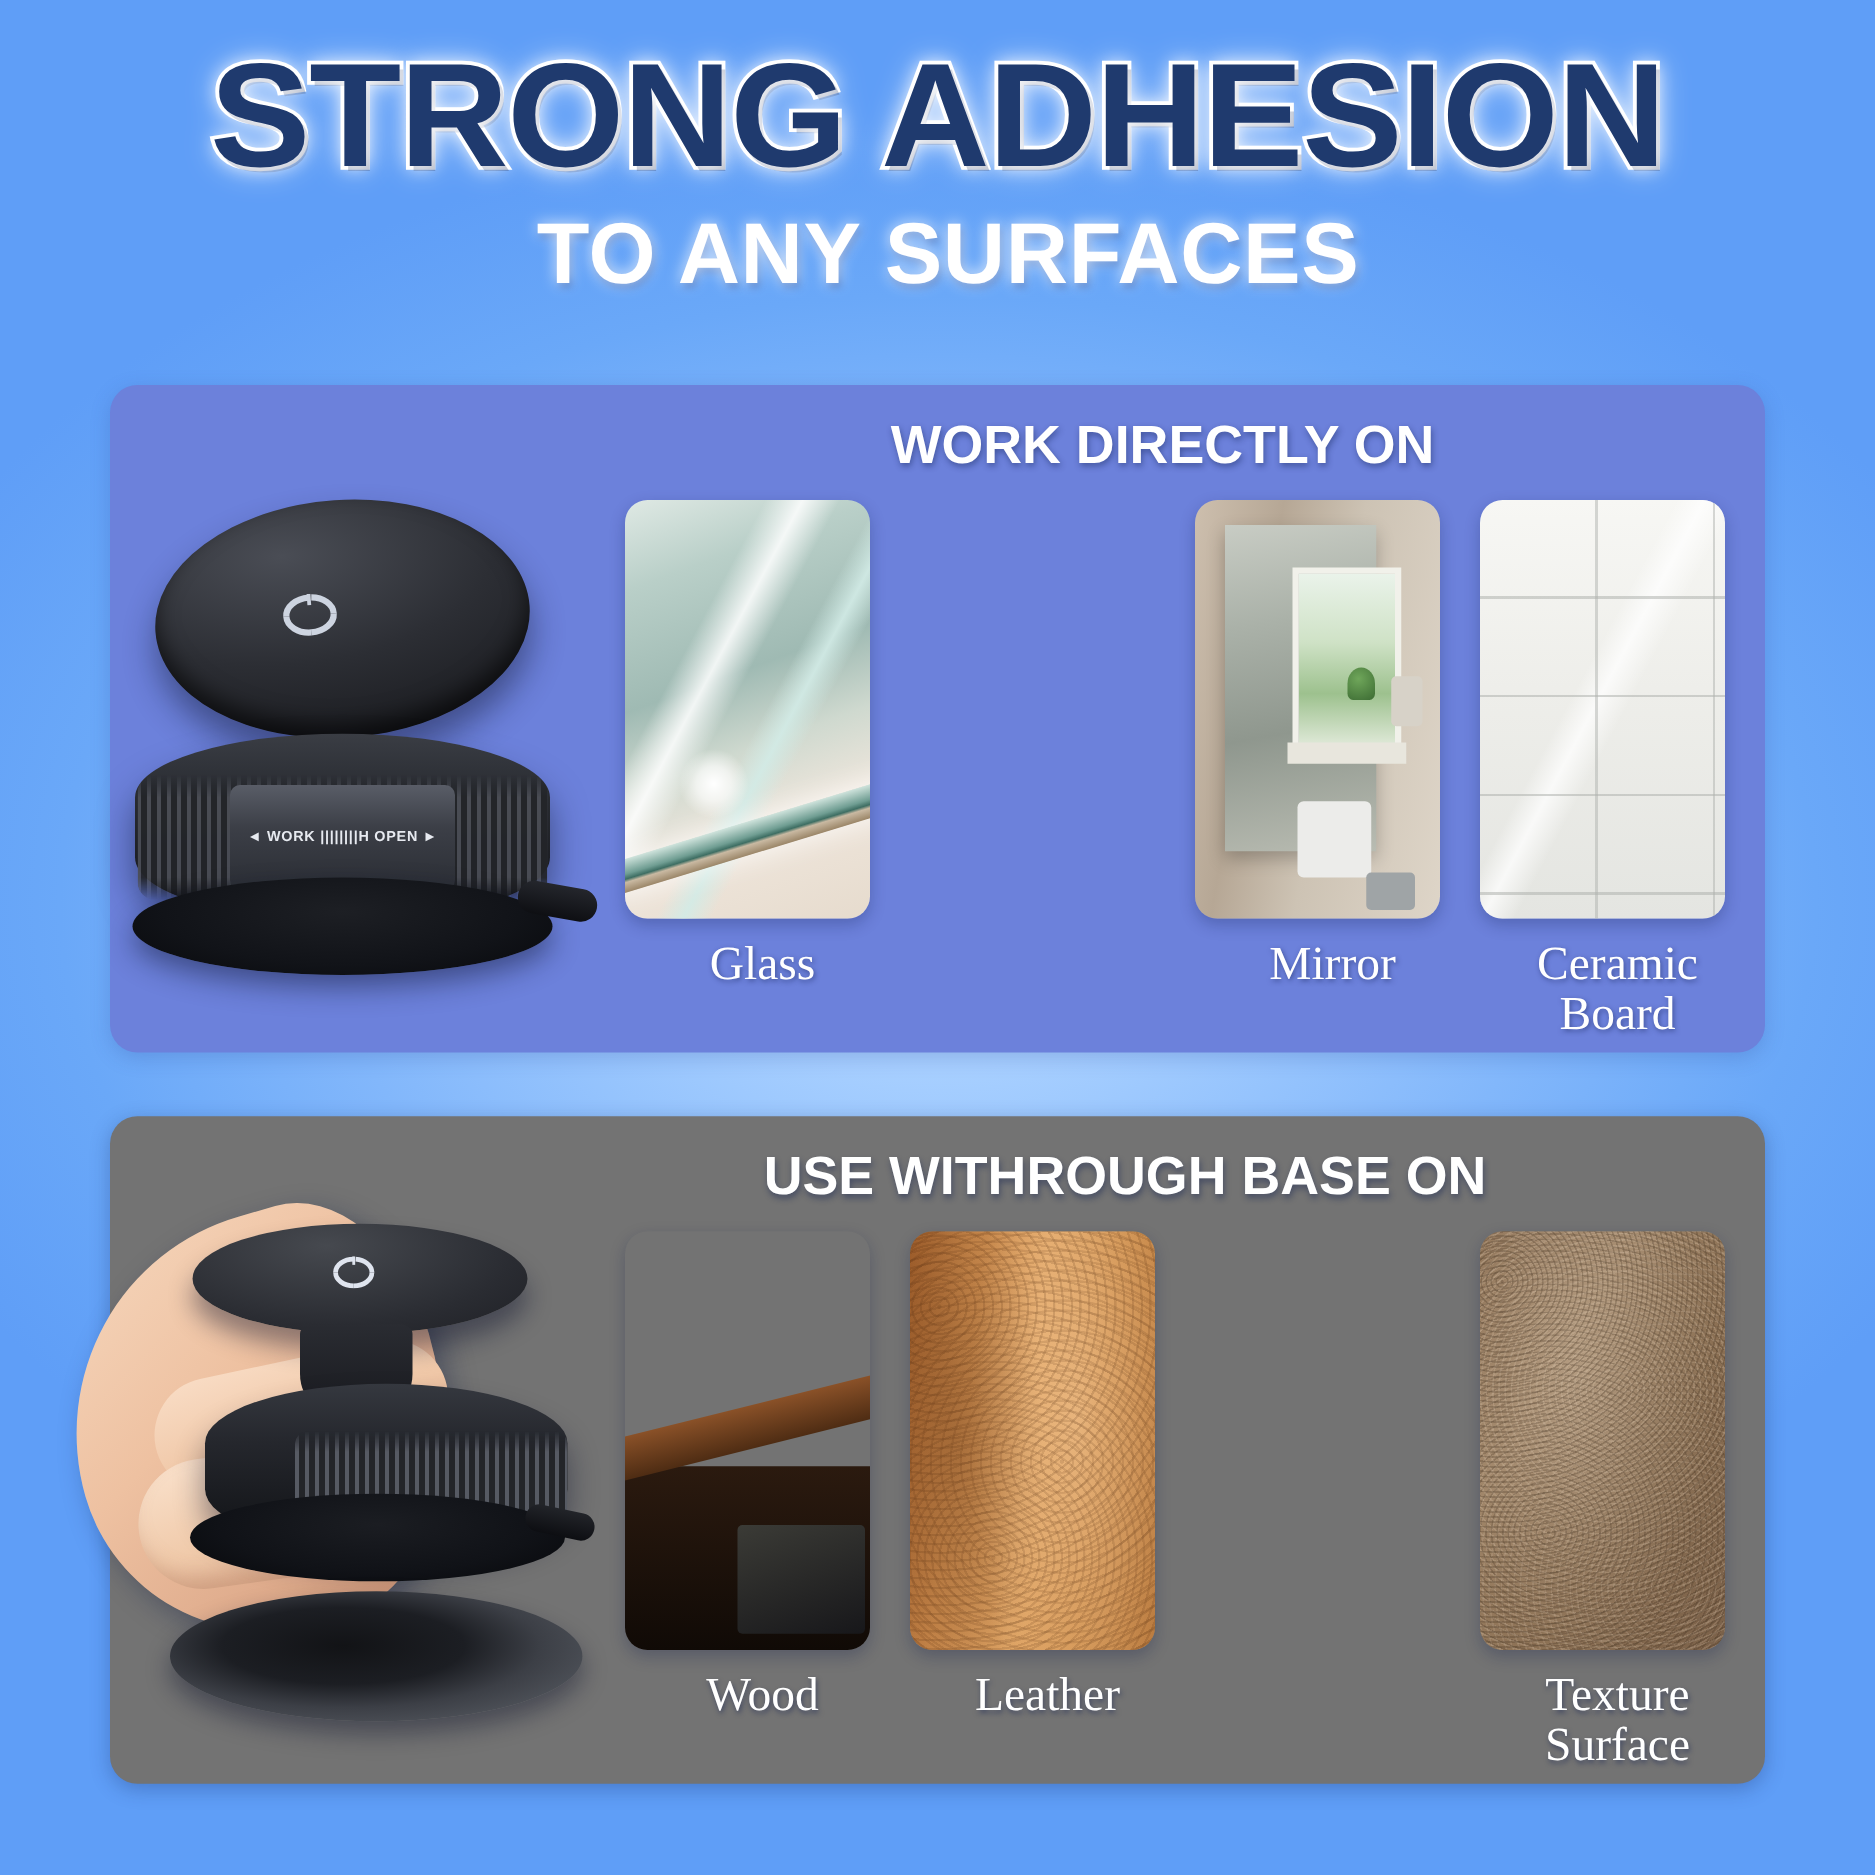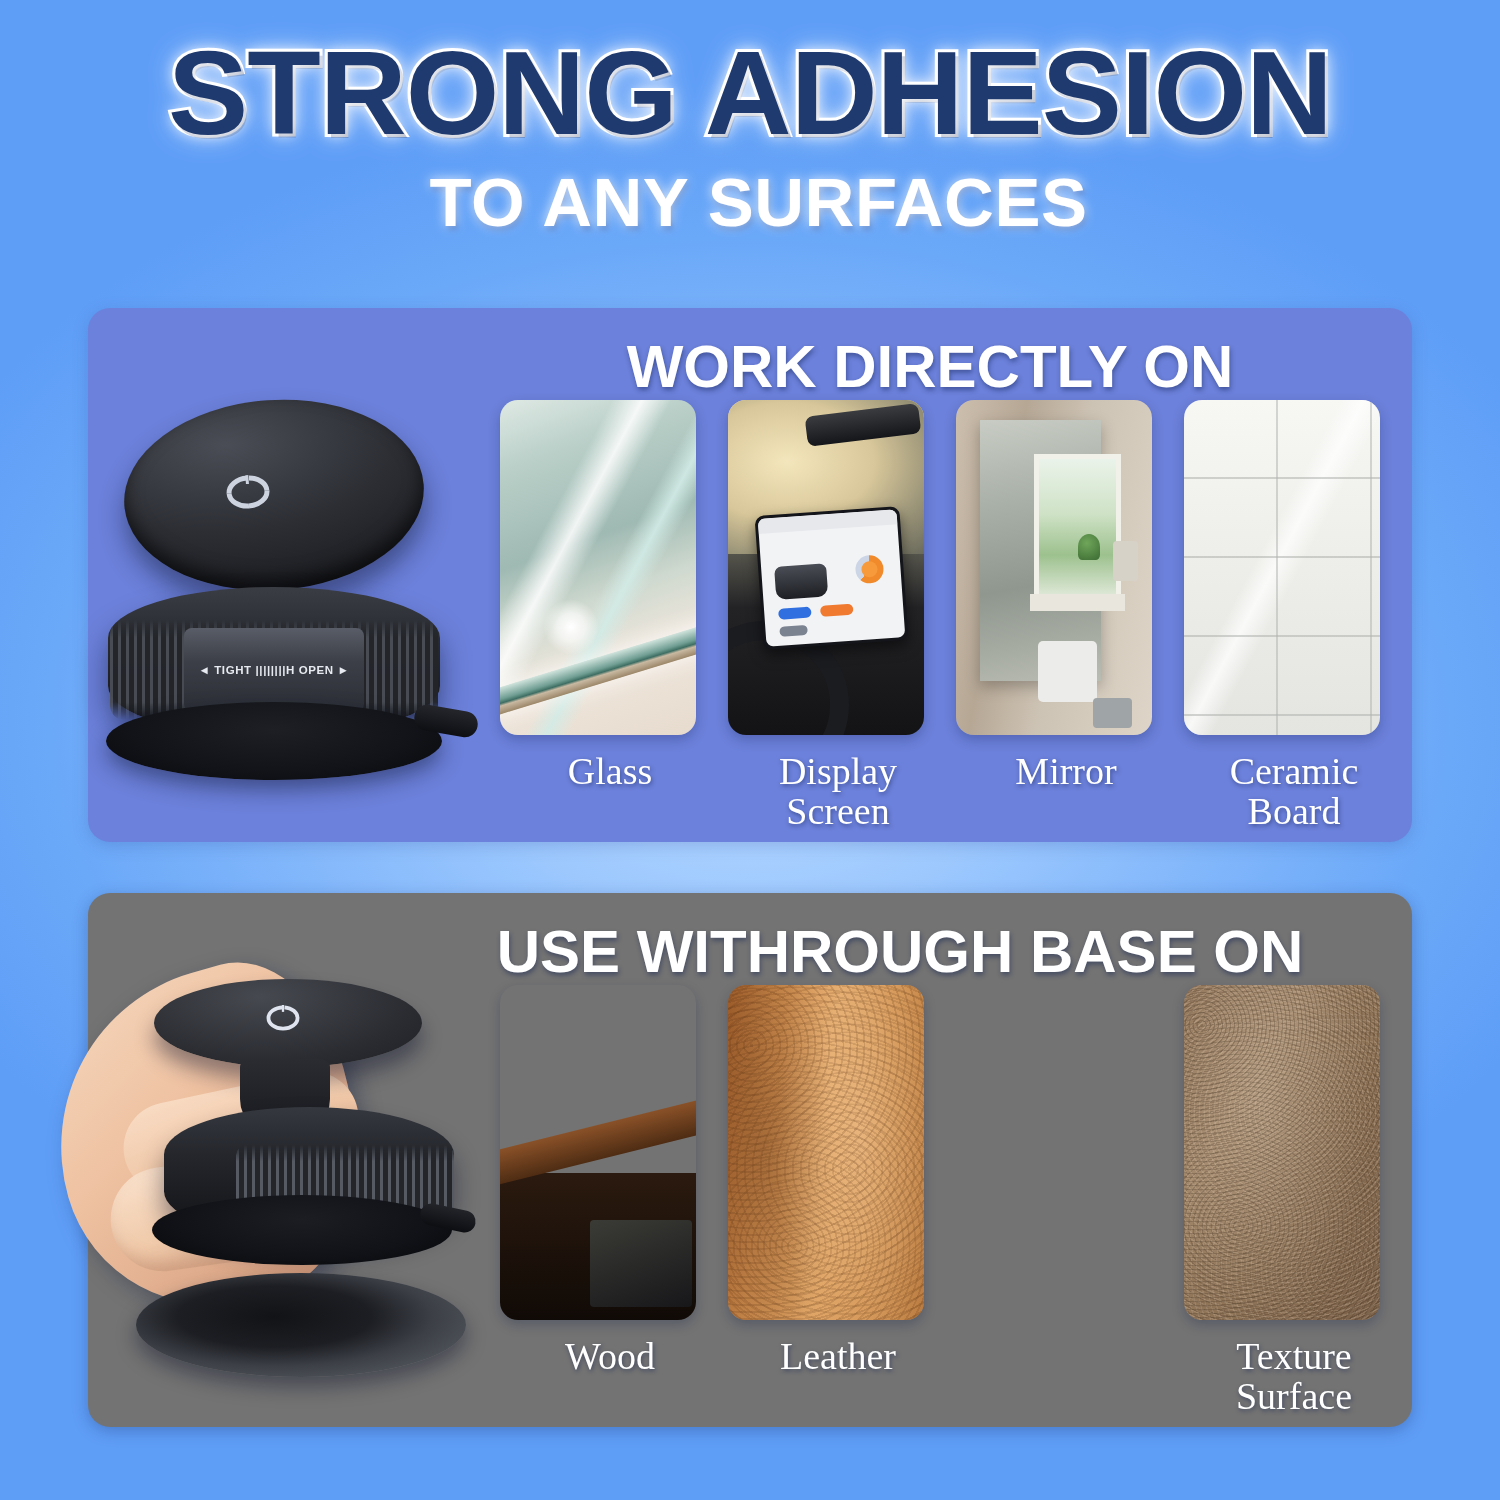--- a/index.html
+++ b/index.html
@@ -35,21 +35,21 @@
   
   .panel{position:absolute;border-radius:22px;}
   #panel-top{left:88px;top:308px;width:1324px;height:534px;background:#6c81db;
              box-shadow:0 4px 16px rgba(40,70,150,.22);}
   #panel-bottom{left:88px;top:893px;width:1324px;height:534px;background:#737373;
              box-shadow:0 4px 16px rgba(20,40,100,.3);}
 
   .panel-heading{
     position:absolute;top:24px;width:100%;text-align:center;
     font-family:"Liberation Sans Narrow","Liberation Sans",sans-serif;
-    font-weight:bold;font-size:60px;letter-spacing:0px;color:#ffffff;
+    font-weight:bold;font-size:43px;letter-spacing:0px;color:#ffffff;
     text-shadow:1px 3px 5px rgba(15,30,80,.45);
   }
   #panel-top .panel-heading{padding-left:360px;box-sizing:border-box;}
   #panel-bottom .panel-heading{padding-left:300px;box-sizing:border-box;}
 
   
   .hero{position:absolute;left:0;top:74px;width:420px;height:440px;}
 
   
   .puck{
@@ -349,58 +349,35 @@
           <path d="M3 17 A19 14 0 0 0 22 31"></path>
           <path d="M22 31 A19 14 0 0 0 41 17"></path>
           <path d="M41 17 A19 14 0 0 0 24 3"></path>
         </g>
         <rect x="20.5" y="0" width="3" height="9" fill="#cdd4e0"></rect>
       </svg>
     </div>
     <div class="knob"></div>
     <div class="knob-ridges"></div>
     <div class="knob-band">
-      <span>◄ TIGHT ||||||||H OPEN ►</span>
+      <span>◄ WORK ||||||||H OPEN ►</span>
     </div>
     <div class="suction-base"></div>
     <div class="tab"></div>
   </div>
 
   <div class="thumbs">
 
     <div class="cell" style="left:0px;">
       <div class="thumb">
         <div class="tex-glass"></div>
       </div>
       <div class="caption">Glass</div>
     </div>
 
-    <div class="cell" style="left:228px;">
-      <div class="thumb">
-        <div class="tex-screen">
-          <div class="windshield"></div>
-          <div class="mirror-bar"></div>
-          <div class="wheel"></div>
-          <div class="tablet">
-            <div class="tablet-inner">
-              <div class="ui-top"></div>
-              <div class="ui-car"></div>
-              <div class="ui-ring"></div>
-              <div class="ui-b1"></div>
-              <div class="ui-b2"></div>
-              <div class="ui-b3"></div>
-            </div>
-          </div>
-        </div>
-      </div>
-      <div class="caption">
-        <div>Display</div>
-        <div>Screen</div>
-      </div>
-    </div>
 
     <div class="cell" style="left:456px;">
       <div class="thumb">
         <div class="tex-mirror">
           <div class="glass"></div>
           <div class="window"></div>
           <div class="sill"></div>
           <div class="plant"></div>
           <div class="toilet"></div>
           <div class="tap"></div>

